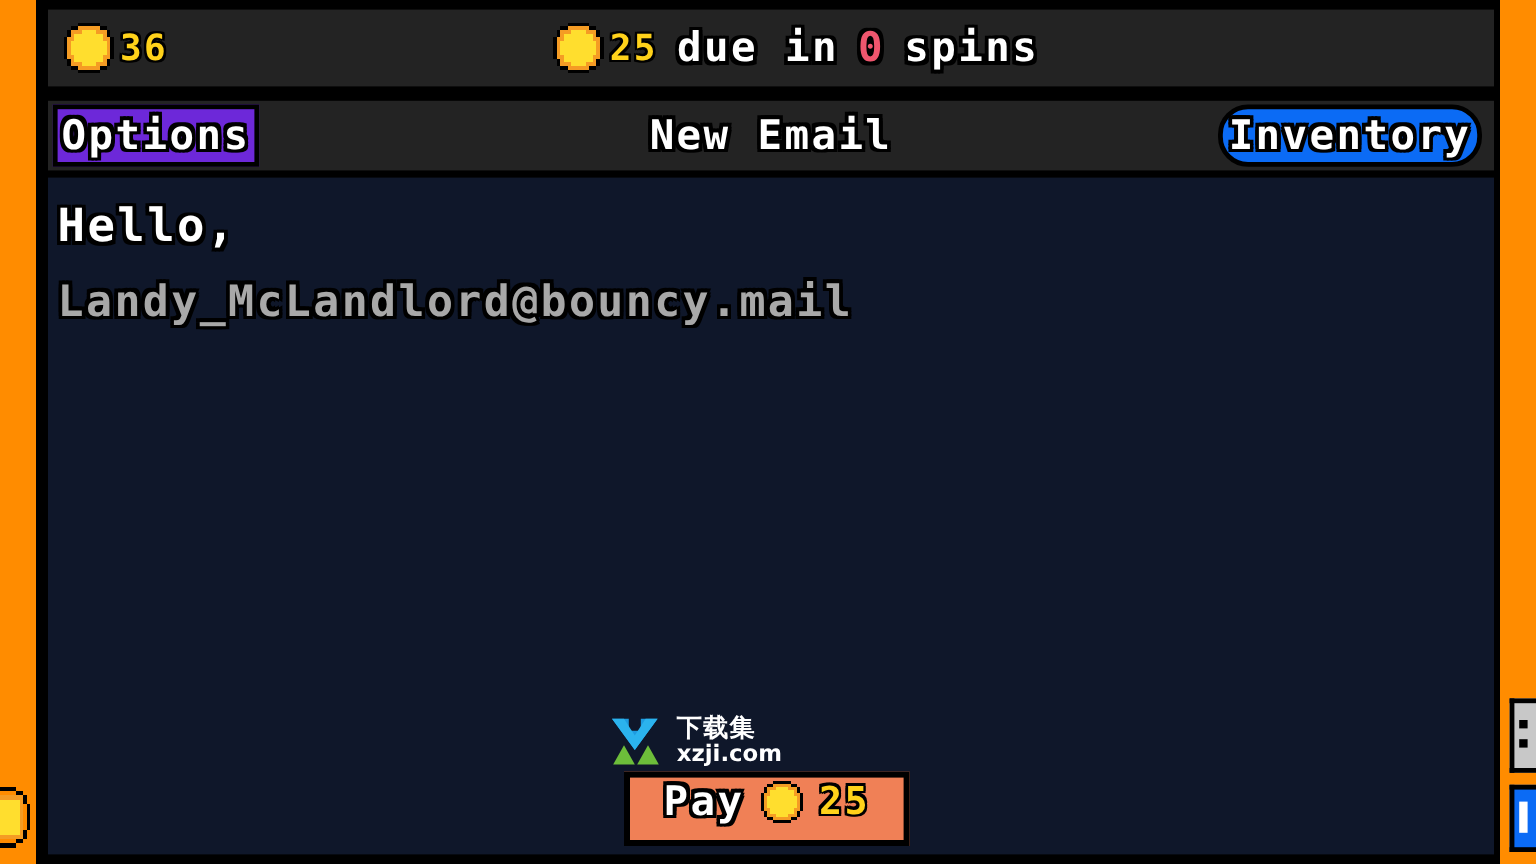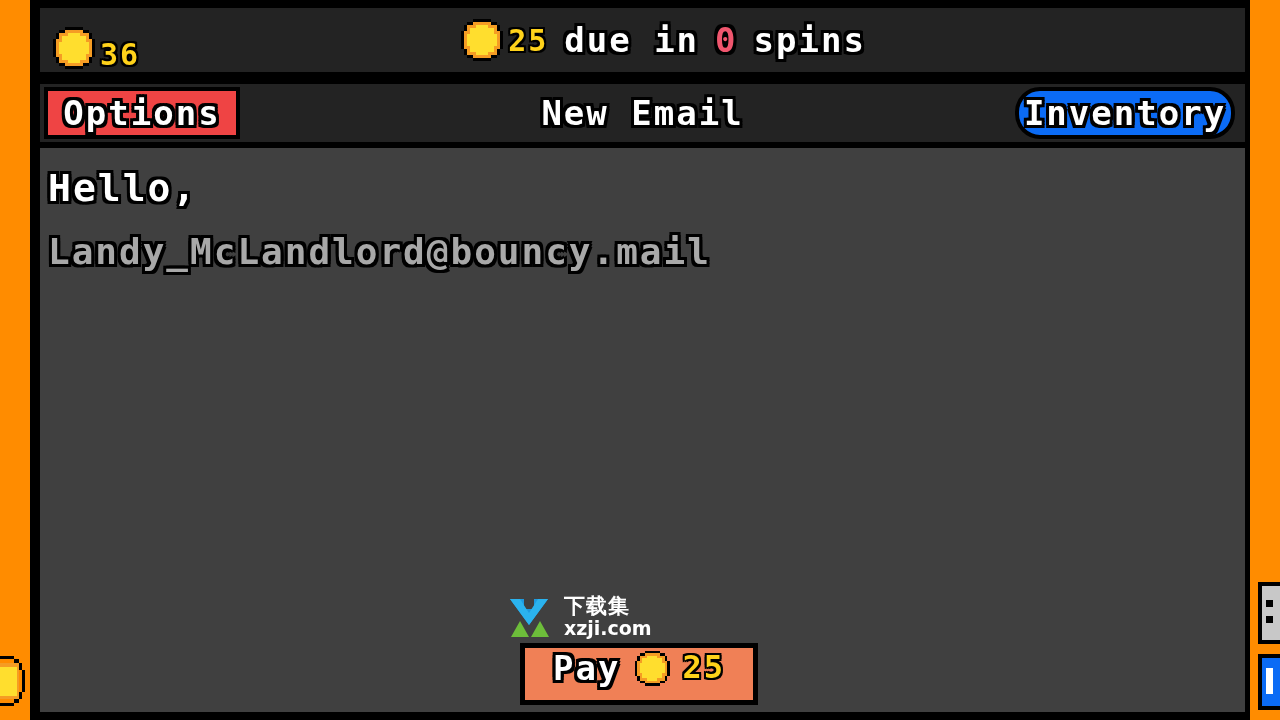--- a/index.html
+++ b/index.html
@@ -51,21 +51,21 @@
     background: #232323;
     display: flex;
     align-items: center;
   }
 
   .stat-group {
     display: flex;
     align-items: center;
     height: 100%;
   }
-  .stat-left  { margin-left: 10px; align-items: flex-end; }
+  .stat-left  { margin-left: 10px; }
   .stat-right { margin-left: 318px; }
 
   
   .coin {
     position: relative;
     display: inline-block;
     flex: 0 0 auto;
   }
   .coin-48 { width: 48px; height: 48px; }
   .coin-40 { width: 40px; height: 40px; }
@@ -121,22 +121,22 @@
     align-items: center;
     justify-content: center;
     border: 4px solid #000000;
     box-sizing: border-box;
     cursor: pointer;
   }
   .nav-btn .pxt { font-size: 34px; }
 
   .btn-options {
     left: 4px;
-    width: 196px;
-    background: #ef4444;
+    width: 172px;
+    background: #6d28d9;
   }
   .btn-inventory {
     right: 10px;
     width: 220px;
     background: #0B6BF5;
     border-radius: 25px;
   }
 
   .nav-title {
     position: absolute;
@@ -151,21 +151,21 @@
   }
   .nav-title .pxt { font-size: 34px; }
 
   
   .panel {
     position: absolute;
     left: 40px;
     top: 148px;
     width: 1205px;
     height: 564px;
-    background: #404040;
+    background: #0f172a;
     overflow: hidden;
   }
 
   .body-lines {
     position: absolute;
     left: 8px;
     top: 8px;
     width: 1180px;
   }
   .body-line {

